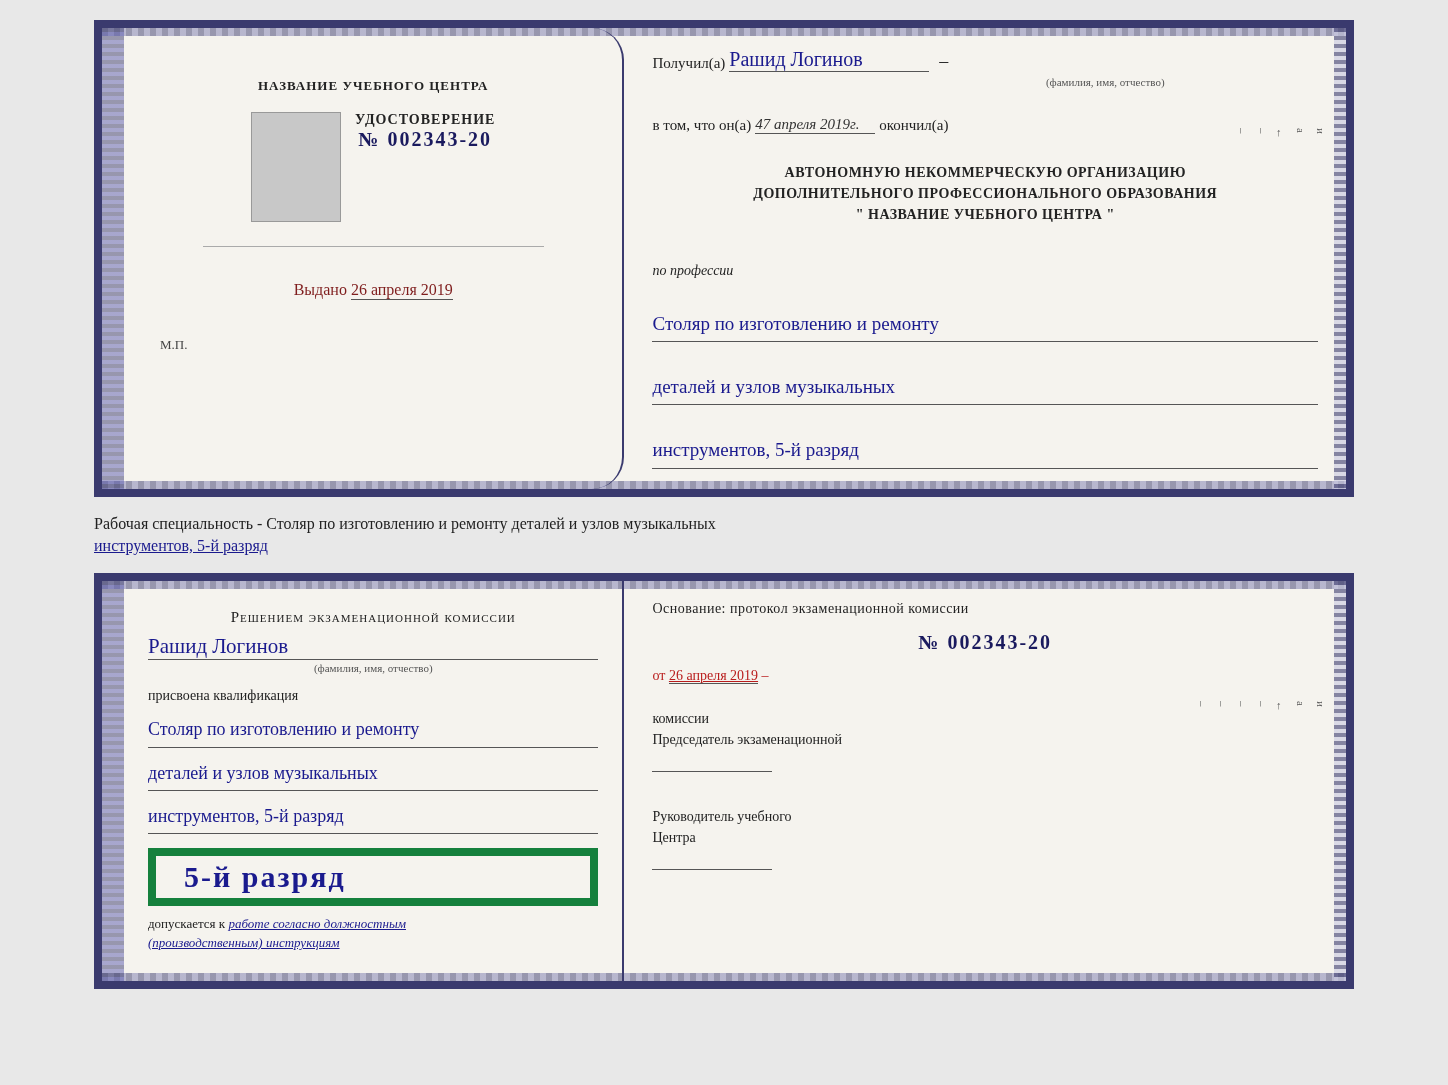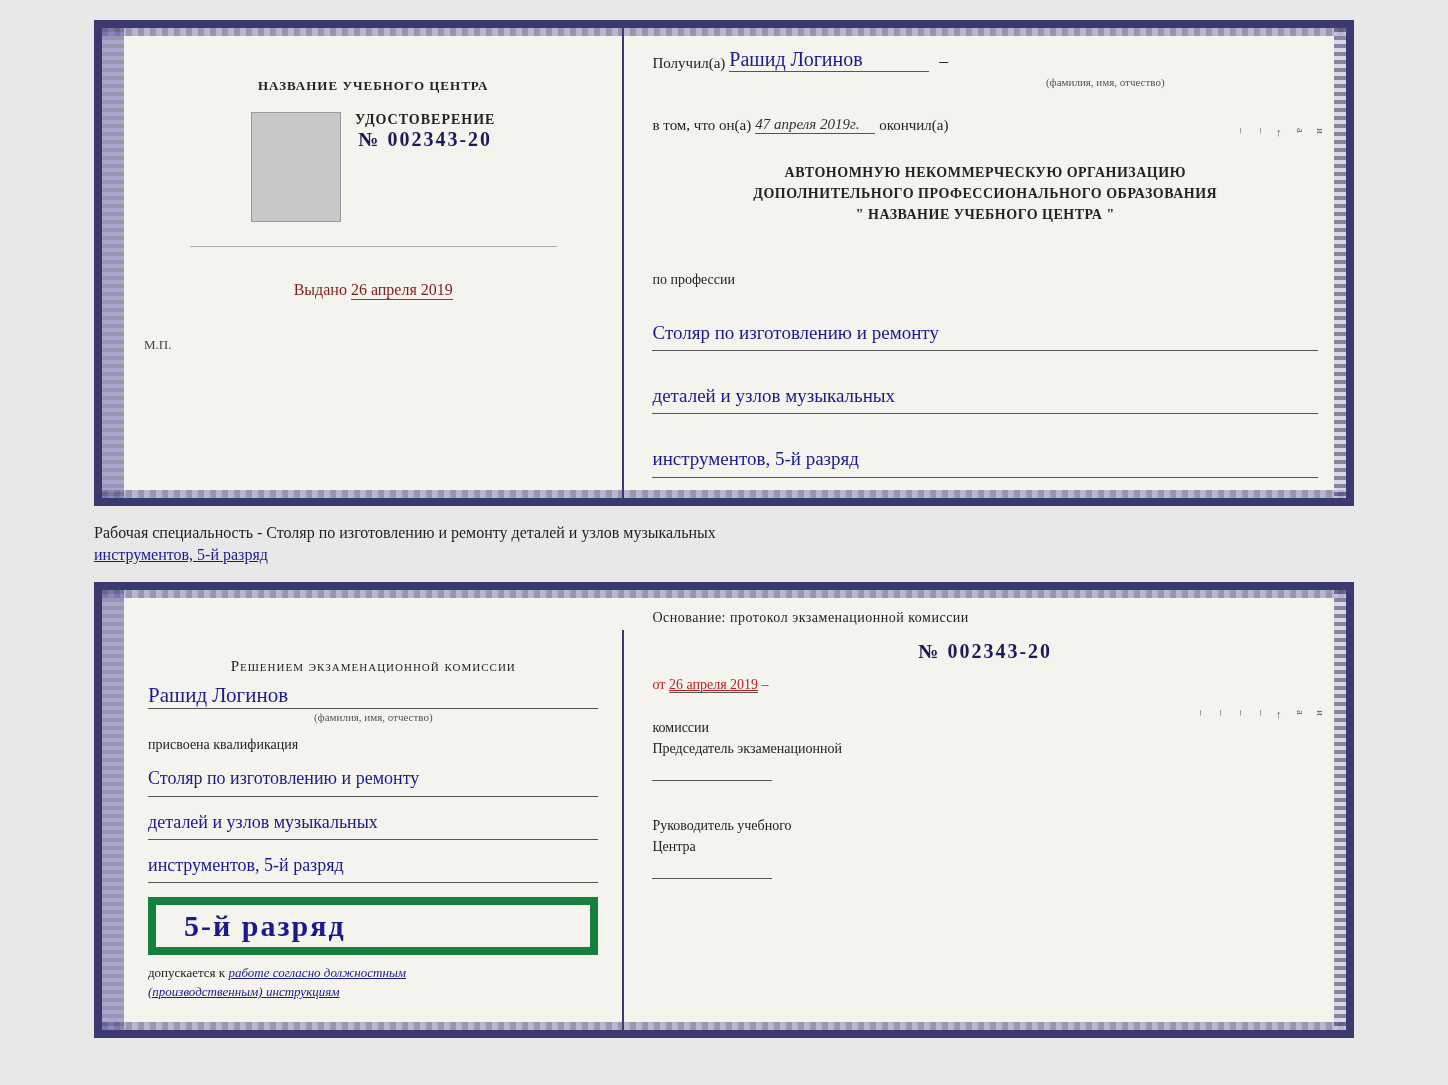--- a/index.html
+++ b/index.html
@@ -20,25 +20,26 @@
       width: 1260px;
       background: #f5f3ee;
       border: 8px solid #3a3a6e;
       display: flex;
       position: relative;
     }
 
     .doc-left {
       width: 42%;
       border-right: 2px solid #3a3a6e;
-      padding: 30px 20px;
+      padding: 30px 36px;
       display: flex;
       flex-direction: column;
       align-items: center;
       gap: 20px;
+      border-radius: 32px;
     }
 
     .doc-right {
       width: 58%;
       padding: 20px 28px;
       display: flex;
       flex-direction: column;
       gap: 28px;
       position: relative;
     }
@@ -198,21 +199,20 @@
       position: relative;
     }
 
     .doc-bottom-left {
       width: 42%;
       border-right: 2px solid #3a3a6e;
       padding: 28px 24px;
       display: flex;
       flex-direction: column;
       gap: 10px;
-      margin-top: 40px;
     }
 
     .doc-bottom-right {
       width: 58%;
       padding: 20px 28px;
       display: flex;
       flex-direction: column;
       gap: 14px;
       position: relative;
     }
@@ -415,21 +415,21 @@
       <span class="vtom-date">47 апреля 2019г.</span>
       <span style="font-size:15px;">окончил(а)</span>
     </div>
 
     <div class="org-block">
       <div>АВТОНОМНУЮ НЕКОММЕРЧЕСКУЮ ОРГАНИЗАЦИЮ</div>
       <div>ДОПОЛНИТЕЛЬНОГО ПРОФЕССИОНАЛЬНОГО ОБРАЗОВАНИЯ</div>
       <div>"   НАЗВАНИЕ УЧЕБНОГО ЦЕНТРА   "</div>
     </div>
 
-    <div class="po-professii" style="margin-top:19px;">по профессии</div>
+    <div class="po-professii" style="margin-top:10px;font-style:italic;">по профессии</div>
 
     <div class="profession-handwriting">Столяр по изготовлению и ремонту</div>
     <div class="profession-handwriting">деталей и узлов музыкальных</div>
     <div class="profession-handwriting">инструментов, 5-й разряд</div>
 
     <div style="position:absolute;right:16px;top:100px;font-size:11px;color:#555;writing-mode:vertical-rl;line-height:1.8;">и<br>а<br>←<br>–<br>–</div>
   </div>
 </div>
 
 <div class="middle-text">

